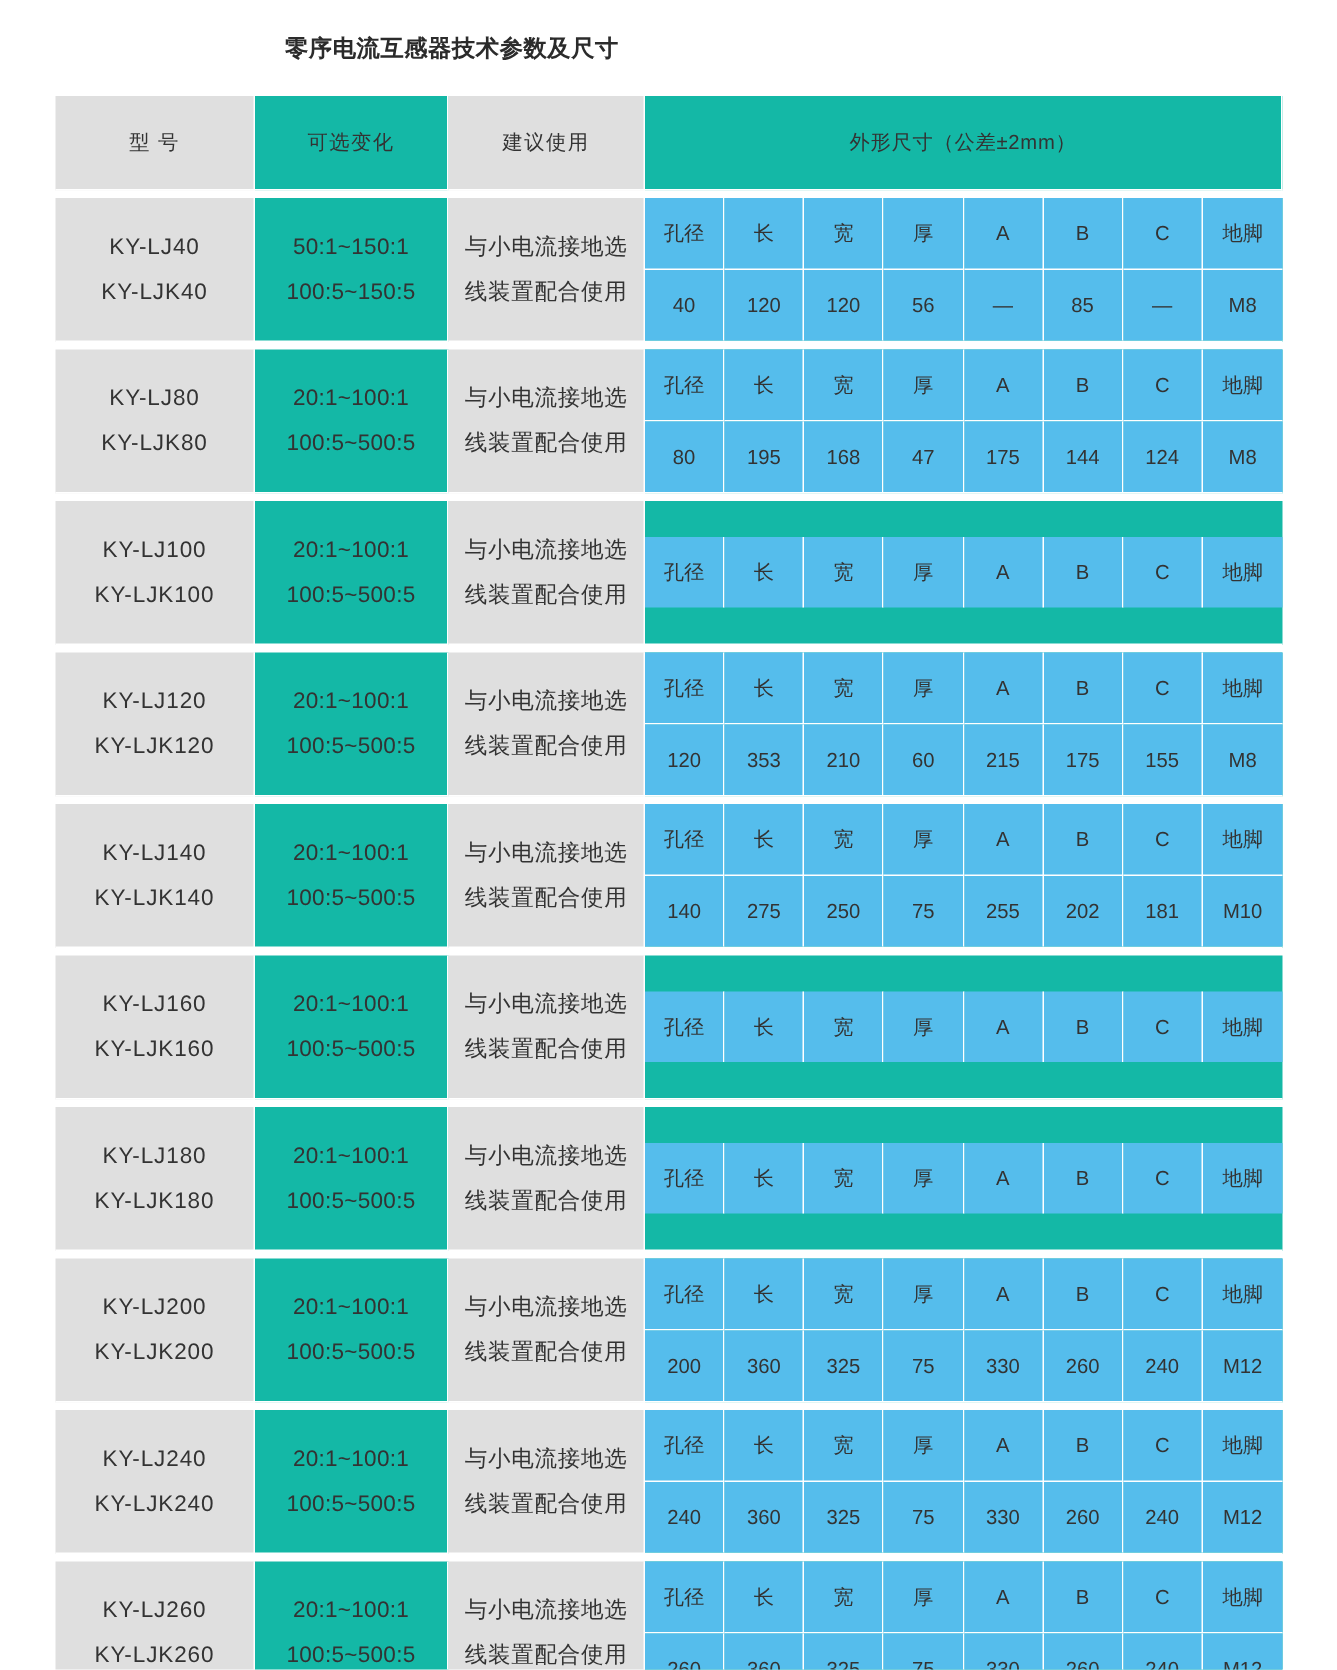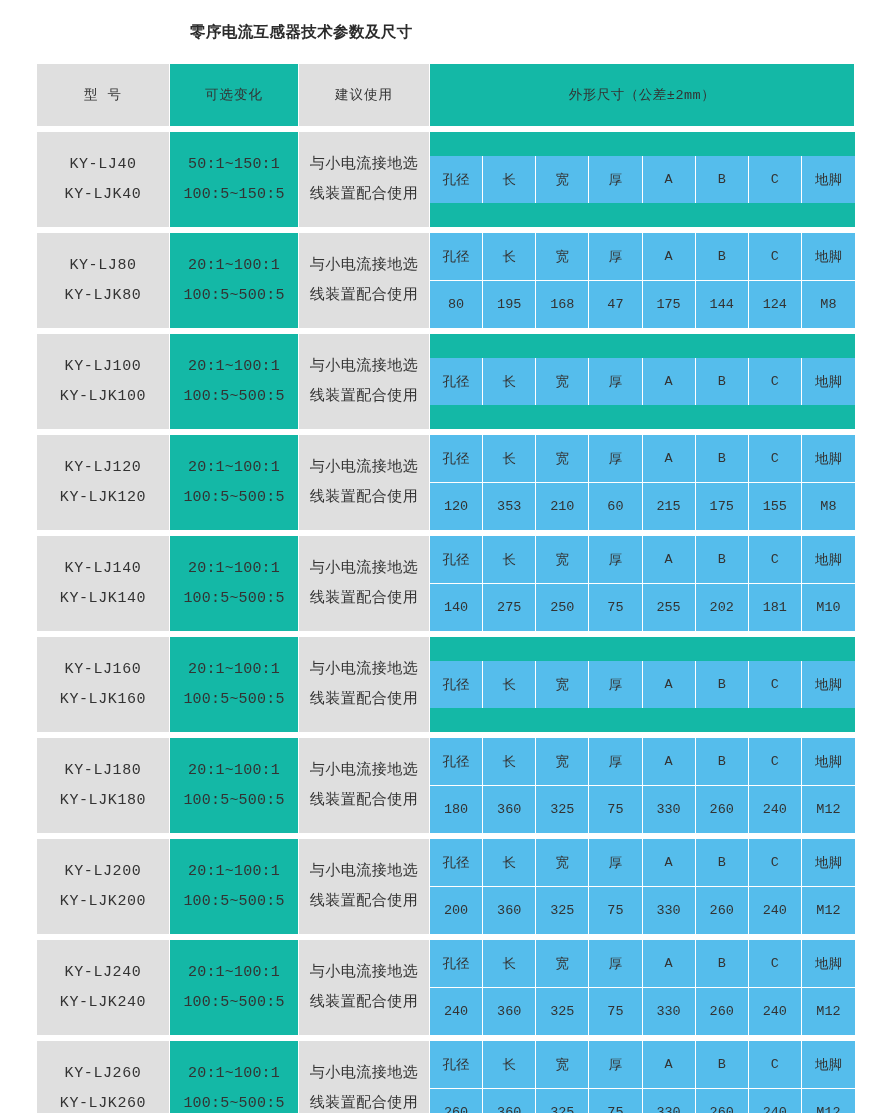--- a/index.html
+++ b/index.html
@@ -13,21 +13,20 @@
     font-family: "Liberation Sans", "DejaVu Sans", sans-serif;
     color: #3a3a3a;
     overflow: hidden;
   }
 
   .page {
     position: relative;
     width: 891px;
     height: 998px;
     box-sizing: border-box;
-    font-family: Liberation Mono, monospace;
   }
 
   .doc-title {
     position: absolute;
     left: 190px;
     top: 22px;
     font-size: 15.5px;
     font-weight: bold;
     color: #2b2b2b;
     letter-spacing: 0.4px;
@@ -150,20 +149,30 @@
                 <tr>
                   <td>孔径</td>
                   <td>长</td>
                   <td>宽</td>
                   <td>厚</td>
                   <td>A</td>
                   <td>B</td>
                   <td>C</td>
                   <td>地脚</td>
                 </tr>
+                <tr>
+                  <td>40</td>
+                  <td>120</td>
+                  <td>120</td>
+                  <td>56</td>
+                  <td>—</td>
+                  <td>85</td>
+                  <td>—</td>
+                  <td>M8</td>
+                </tr>
               </tbody>
             </table>
           </td>
         </tr>
         <tr class="row-gap">
           <td colspan="4"></td>
         </tr>
         <tr>
           <td class="c-gray model-cell two-line">
             <span>KY-LJ80</span>
@@ -378,30 +387,20 @@
                 <tr>
                   <td>孔径</td>
                   <td>长</td>
                   <td>宽</td>
                   <td>厚</td>
                   <td>A</td>
                   <td>B</td>
                   <td>C</td>
                   <td>地脚</td>
                 </tr>
-                <tr>
-                  <td>180</td>
-                  <td>360</td>
-                  <td>325</td>
-                  <td>75</td>
-                  <td>330</td>
-                  <td>260</td>
-                  <td>240</td>
-                  <td>M12</td>
-                </tr>
               </tbody>
             </table>
           </td>
         </tr>
         <tr class="row-gap">
           <td colspan="4"></td>
         </tr>
         <tr>
           <td class="c-gray model-cell two-line">
             <span>KY-LJ200</span>

